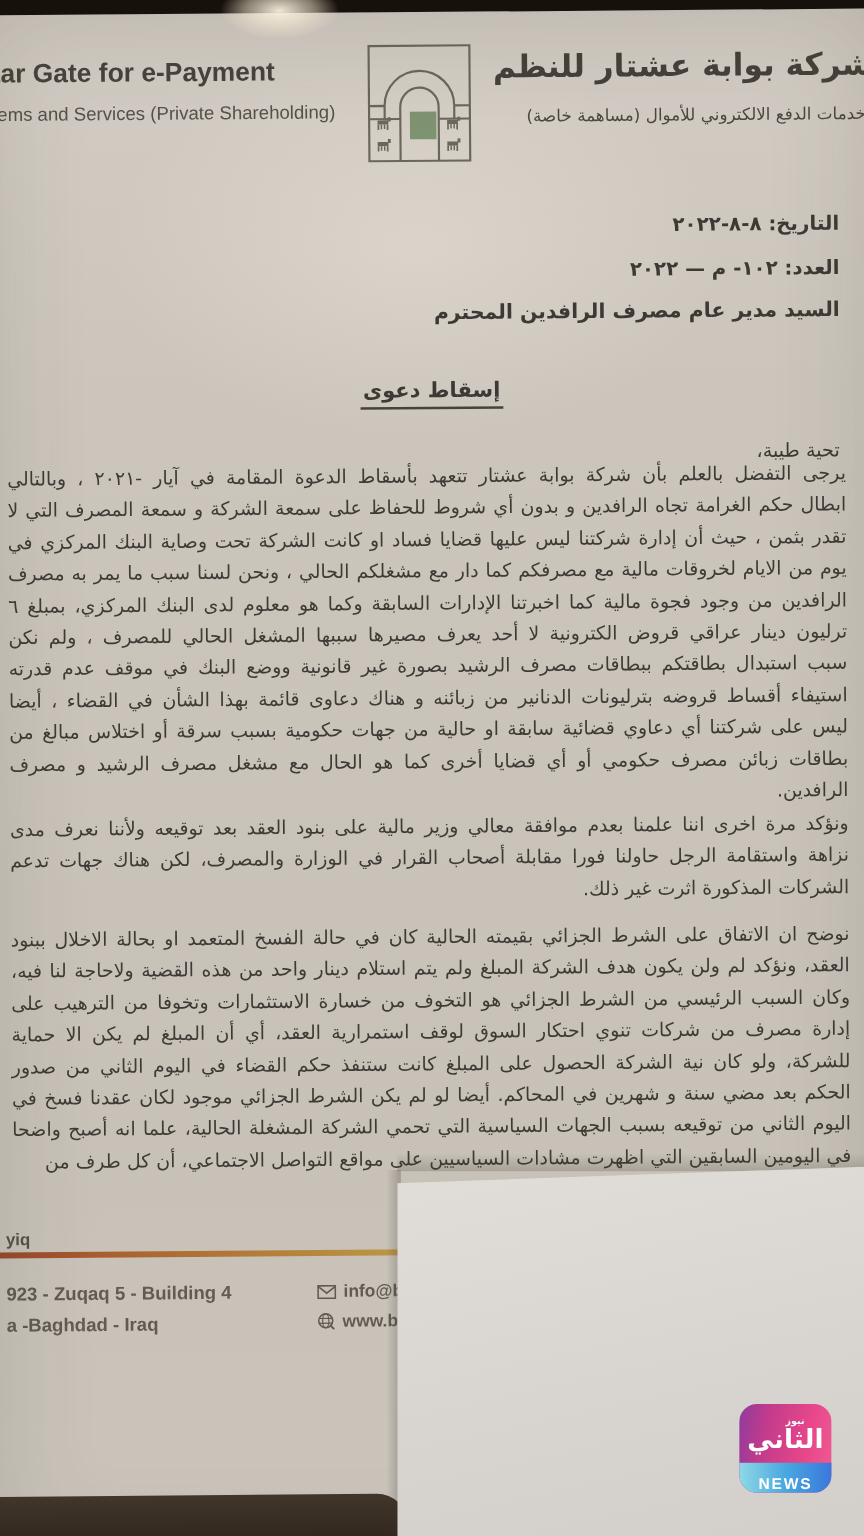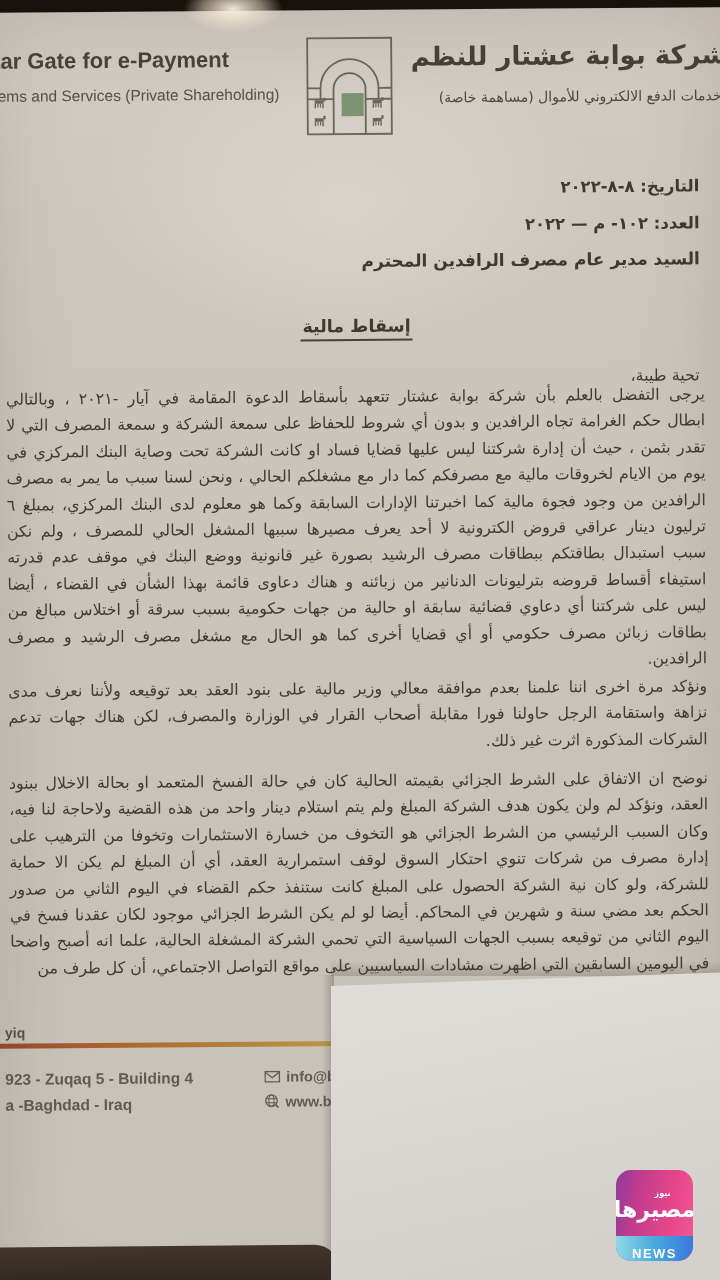--- a/index.html
+++ b/index.html
@@ -58,21 +58,21 @@
     background:linear-gradient(90deg,transparent,rgba(60,50,40,.28));z-index:2;}
   .op-shadow-t{position:absolute;left:331px;top:961px;width:389px;height:15px;
     background:linear-gradient(180deg,transparent,rgba(60,50,40,.22));z-index:2;}
   .overlay-paper{position:absolute;left:331px;top:972px;width:400px;height:320px;
     background:linear-gradient(168deg,#e1deda 0%,#d8d5d0 55%,#d2cfca 100%);
     clip-path:polygon(0 14px,100% 0,100% 100%,0 100%);z-index:3;}
   .desk{position:absolute;left:-8px;top:1246px;width:348px;height:48px;
     background:linear-gradient(180deg,#42362a,#2b231b);border-radius:0 26px 0 0;
     transform:rotate(-0.5deg);z-index:2;}
   
-  .news{position:absolute;left:616px;top:1170px;width:77px;height:91px;border-radius:15px;
+  .news{position:absolute;left:616px;top:1170px;width:77px;height:74px;border-radius:15px;
     overflow:hidden;z-index:6;}
   .news-top{position:absolute;inset:0;
     background:linear-gradient(100deg,#8e3b9e 0%,#c23b8c 28%,#e8478a 70%,#ef5b94 100%);}
   .news-band{position:absolute;left:0;right:0;bottom:0;height:25px;
     background:linear-gradient(90deg,#8fd8e6 0%,#49a8e0 50%,#3a78dc 100%);
     display:flex;align-items:flex-end;justify-content:center;}
   .news-band span{color:#fff;font-family:"Liberation Sans",sans-serif;font-weight:bold;
     font-size:13px;letter-spacing:1.5px;}
   .news-ar{position:absolute;top:5px;left:0;right:0;bottom:25px;display:flex;flex-direction:column;
     align-items:center;justify-content:center;color:#fff;direction:rtl;}
@@ -138,21 +138,21 @@
               <rect x="75.5" y="79.5" width="2.4" height="3.4"></rect>
           </g>
         </g>
       </svg>
     </div>
 
     <div class="meta-line m-date">التاريخ: ٨-٨-٢٠٢٢</div>
     <div class="meta-line m-ref">العدد: ١٠٢- م — ٢٠٢٢</div>
     <div class="meta-line m-addr">السيد مدير عام مصرف الرافدين المحترم</div>
 
-    <div class="subject">إسقاط مالية</div>
+    <div class="subject">إسقاط دعوى</div>
     <div class="greet">تحية طيبة،</div>
 
     <div class="para p1">
         <div class="tline">يرجى التفضل بالعلم بأن شركة بوابة عشتار تتعهد بأسقاط الدعوة المقامة في آيار -٢٠٢١ ، وبالتالي</div>
         <div class="tline">ابطال حكم الغرامة تجاه الرافدين و بدون أي شروط للحفاظ على سمعة الشركة و سمعة المصرف التي لا</div>
         <div class="tline">تقدر بثمن ، حيث أن إدارة شركتنا ليس عليها قضايا فساد او كانت الشركة تحت وصاية البنك المركزي في</div>
         <div class="tline">يوم من الايام لخروقات مالية مع مصرفكم كما دار مع مشغلكم الحالي ، ونحن لسنا سبب ما يمر به مصرف</div>
         <div class="tline">الرافدين من وجود فجوة مالية كما اخبرتنا الإدارات السابقة وكما هو معلوم لدى البنك المركزي، بمبلغ ٦</div>
         <div class="tline">ترليون دينار عراقي قروض الكترونية لا أحد يعرف مصيرها سببها المشغل الحالي للمصرف ، ولم نكن</div>
         <div class="tline">سبب استبدال بطاقتكم ببطاقات مصرف الرشيد بصورة غير قانونية ووضع البنك في موقف عدم قدرته</div>
@@ -210,20 +210,20 @@
 
 <div class="desk"></div>
 <div class="op-shadow-l"></div>
 <div class="op-shadow-t"></div>
 <div class="overlay-paper"></div>
 
 <div class="news">
   <div class="news-top"></div>
   <div class="news-ar">
     <span class="sub">نيوز</span>
-    <span class="main">مصيرها</span>
+    <span class="main">الثاني</span>
   </div>
   <div class="news-band">
     <span>NEWS</span>
   </div>
 </div>
 
 <div class="reflect"></div>
 
 </body></html>

